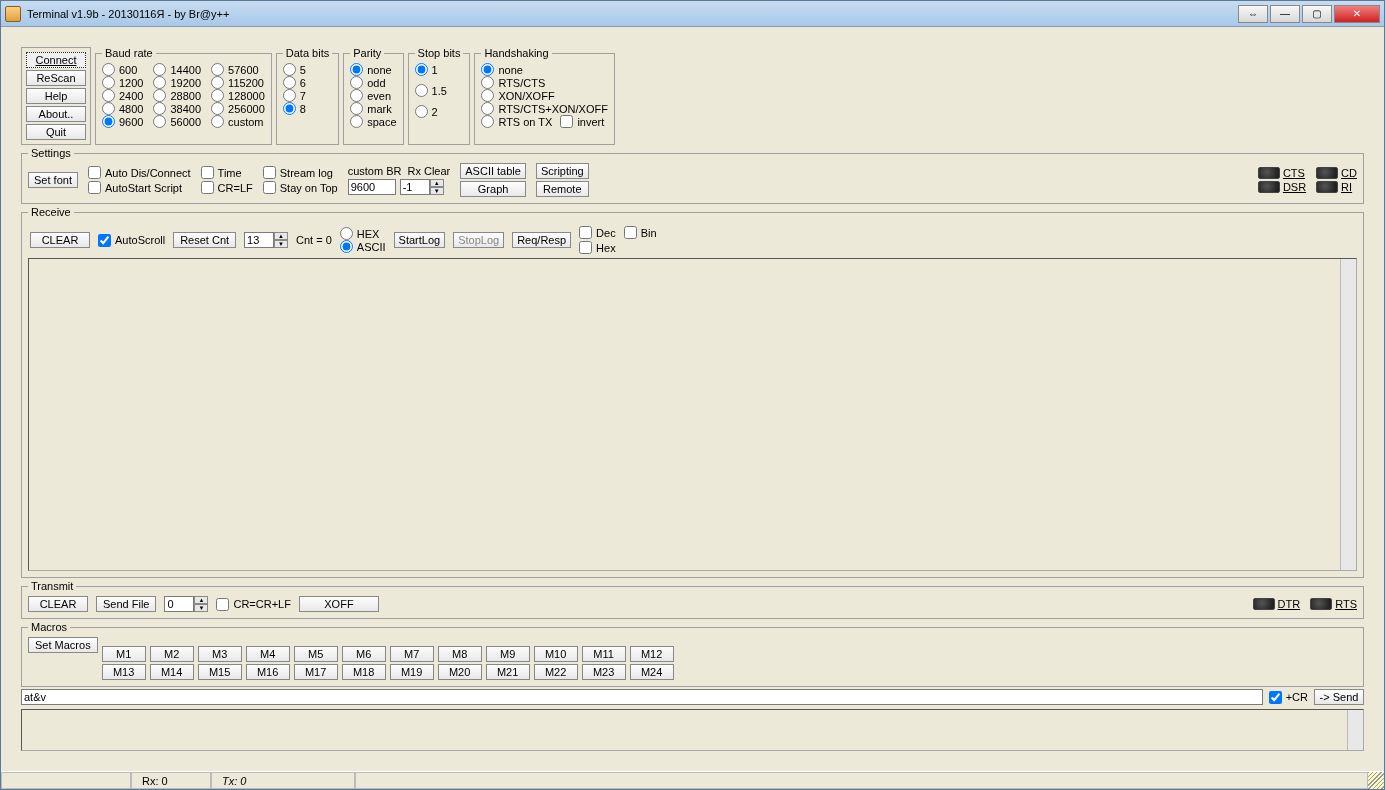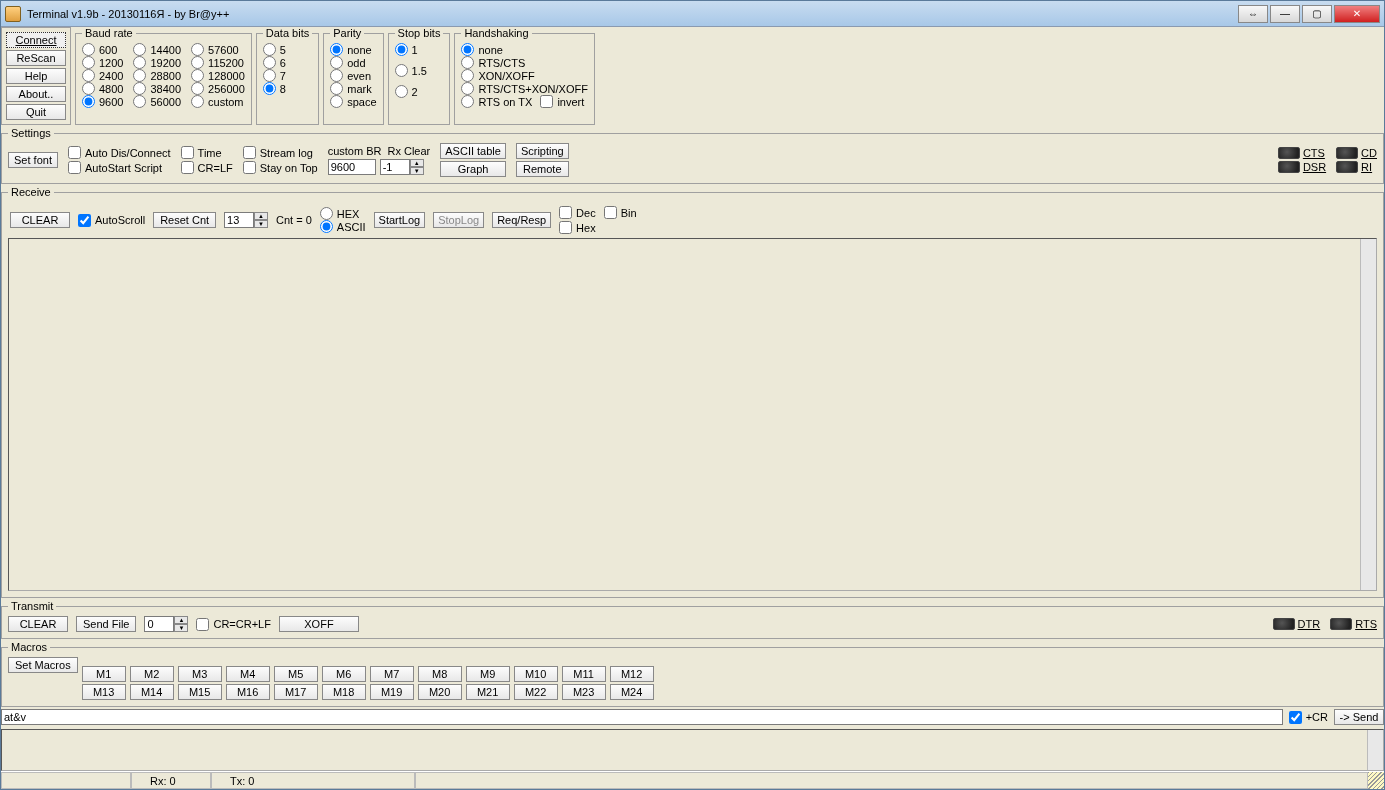--- a/index.html
+++ b/index.html
@@ -33,21 +33,21 @@
 }
 .titlebar-text { color: #000; flex: 1; }
 .win-buttons { display: flex; gap: 2px; }
 .win-btn {
   width: 30px; height: 18px; border: 1px solid #888;
   background: linear-gradient(#f8f8f8,#d8d8d8);
   display: flex; align-items: center; justify-content: center;
   font-size: 10px; cursor: pointer;
 }
 .win-btn.close { background: linear-gradient(#f08080,#d02020); color:#fff; width:46px; }
-.content { flex: 1; display: flex; flex-direction: column; padding: 0; gap: 2px; background:#ece9d8; overflow:hidden; }
+.content { flex: 1; display: flex; flex-direction: column; padding: 20px; gap: 2px; background:#ece9d8; overflow:hidden; }
 
 fieldset {
   border: 1px solid #a0a0a0;
   padding: 4px 6px 6px 6px;
   font-size: 11px;
 }
 legend { padding: 0 3px; }
 
 .top-row { display: flex; gap: 4px; align-items: stretch; }
 
@@ -102,24 +102,24 @@
 
 .macro-row { display:flex; gap:4px; flex-wrap:wrap; align-items:center;margin-top:9px; }
 .macro-btn { min-width:44px; padding:1px 4px; }
 
 .cmd-row { display:flex; gap:6px; align-items:center; }
 .cmd-row input[type=text] { flex:1; }
 
 .log-area { height:42px; background:#ece9d8; border:1px inset #aaa; position:relative; margin-top:2px; }
 
 .statusbar { display:flex; height:18px; border-top:1px solid #fff; }
-.statusbar .cell { border:1px solid #bbb; padding:1px 18px; background:#ece9d8; display:flex; align-items:center; }
+.statusbar .cell { border:1px solid #bbb; padding:1px 10px; background:#ece9d8; display:flex; align-items:center; }
 .statusbar .cell:nth-child(1){width:130px;}
 .statusbar .cell:nth-child(2){width:80px;}
-.statusbar .cell:nth-child(3){width:204px;}
+.statusbar .cell:nth-child(3){width:144px;font-style:italic;}
 .statusbar .cell:nth-child(4){flex:1;}
 .resize-grip { width:16px; background:repeating-linear-gradient(135deg,#999 0 1px,transparent 1px 3px); }
 
 .flex-right { margin-left:auto;text-decoration:underline; }
 </style>
 </head>
 <body>
 
 <div class="window">
 

